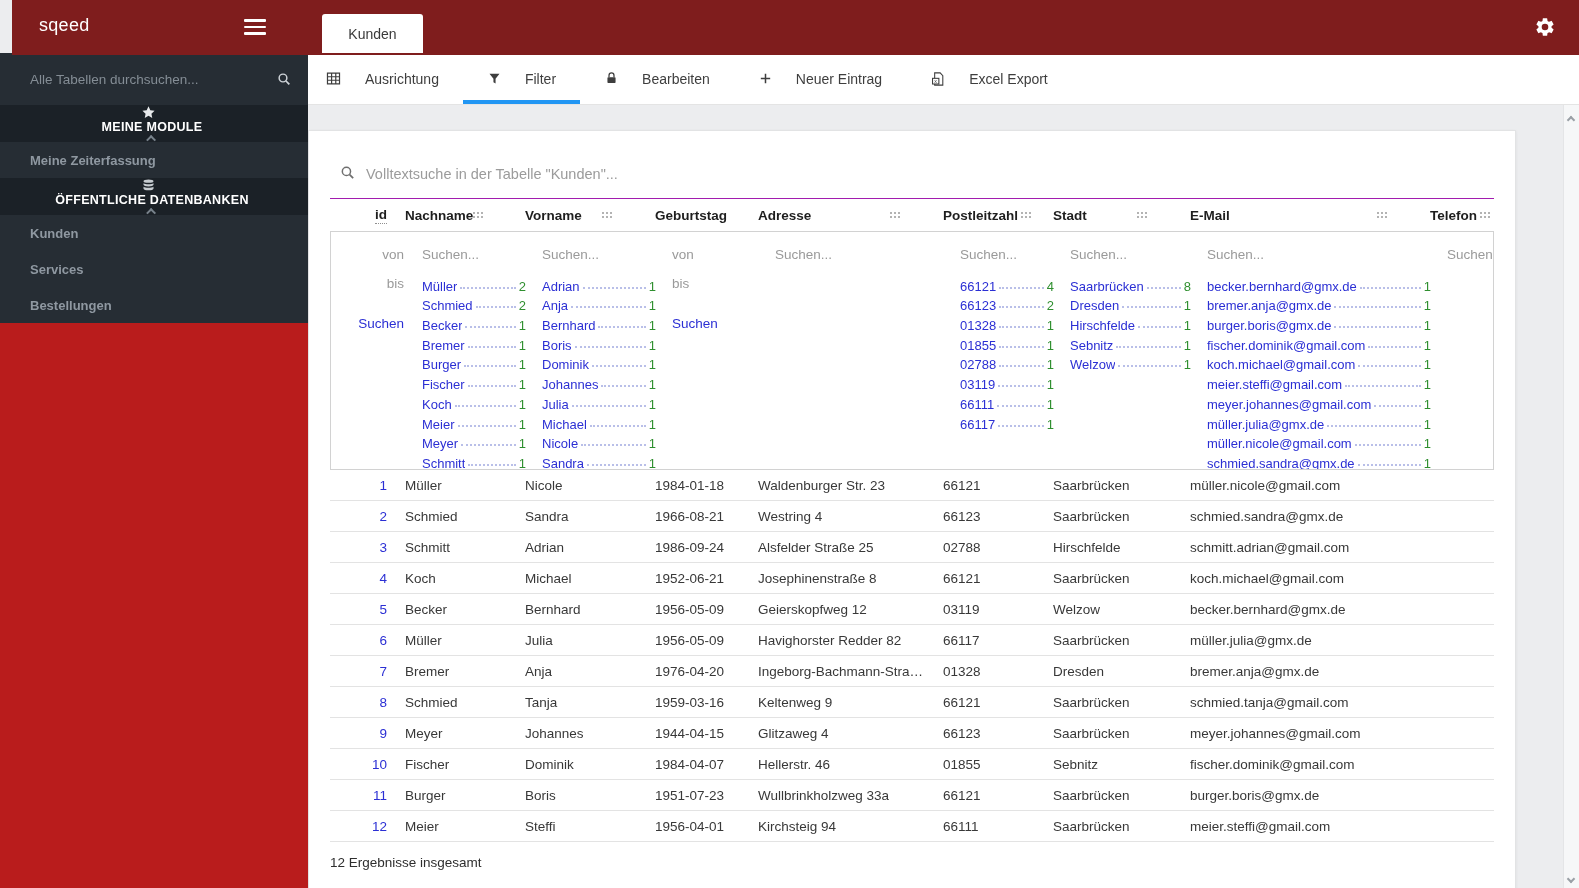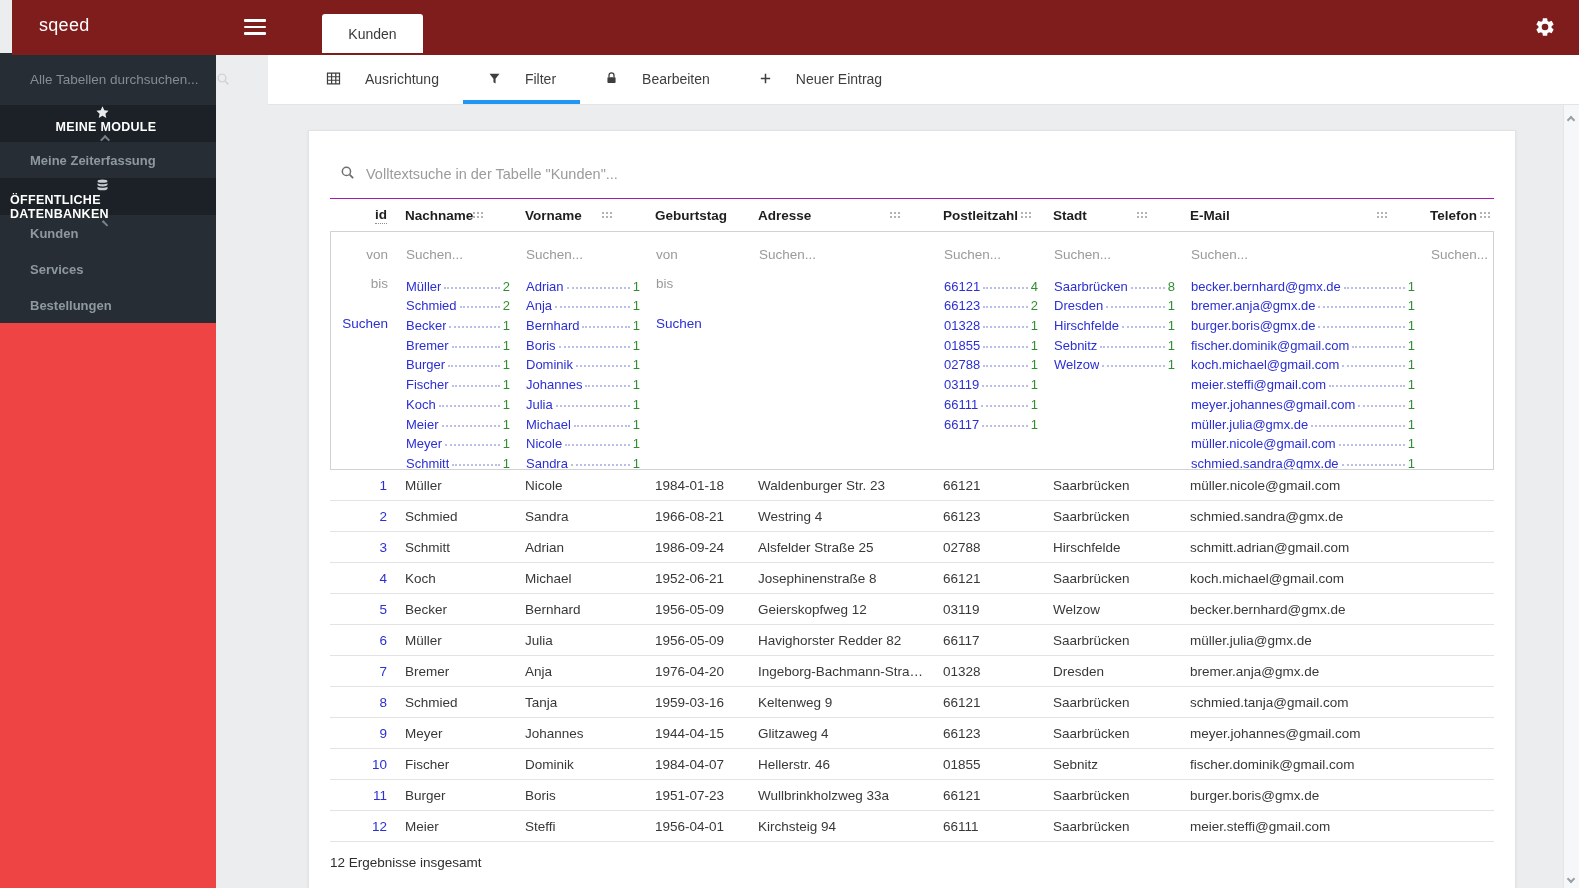--- a/index.html
+++ b/index.html
@@ -8,21 +8,21 @@
 
   
   .app-header { position:absolute; top:0; left:12px; right:0; height:55px; background:#7f1d1d; z-index:30; }
   .brand { position:absolute; left:27px; top:15px; color:#fff; font-size:18px; letter-spacing:.3px; }
   .hamburger { position:absolute; left:232px; top:19px; width:22px; height:16px; display:flex; flex-direction:column; justify-content:space-between; cursor:pointer; }
   .hamburger span { display:block; height:2.6px; background:#fff; border-radius:1px; }
   .tab { position:absolute; left:310px; top:14px; width:101px; height:39px; background:#fff; border-radius:3px 3px 0 0; display:flex; align-items:center; justify-content:center; font-size:14px; color:#3a3a3a; }
   .gear { position:absolute; right:23px; top:16px; width:22px; height:22px; cursor:pointer; }
 
   
-  .sidebar { position:absolute; top:53px; left:0; width:216px; bottom:0; background:#ef4444; z-index:20; }
+  .sidebar { position:absolute; top:53px; left:0; width:308px; bottom:0; background:#b91c1c; z-index:20; }
   .side-search { height:52px; background:#262d34; display:flex; align-items:center; padding:0 16px 0 30px; }
   .side-search input { flex:1; background:transparent; border:none; outline:none; color:#b9c1c8; font-size:13.5px; font-family:inherit; }
   .side-search input::placeholder { color:#848d95; }
   .side-search .sicon { width:16px; height:16px; margin-left:8px; }
   .side-section { height:37px; background:#1b2127; display:flex; align-items:center; padding:0 14px 0 10px; cursor:pointer;flex-direction:column; }
   .side-section .sicon { width:15px; height:15px; margin-right:7px; }
   .side-section .slabel { color:#fff; font-size:12.5px; font-weight:bold; letter-spacing:.3px; flex:1; }
   .chev { width:7px; height:7px; border-left:2px solid #78828b; border-top:2px solid #78828b; transform:rotate(45deg) translateY(2px); }
   .side-item { height:36px; background:#262d34; display:flex; align-items:center; padding-left:30px; color:#8f98a1; font-size:13px; font-weight:bold; cursor:pointer; }
 
@@ -51,21 +51,21 @@
   .th { display:flex; align-items:center; font-size:13.5px; font-weight:bold; color:#1e1e1e; padding-right:16px; cursor:pointer; overflow:hidden; white-space:nowrap; }
   .th.right { justify-content:flex-end; padding-right:18px; }
   .dotted-label { border-bottom:1px dotted #8f8f8f; padding-bottom:1px; }
   .handle { width:11px; height:7px; position:relative; flex:none; }
   .handle::before { content:""; position:absolute; left:0; top:0; width:2px; height:2px; background:#b3b3b3;
      box-shadow:4px 0 0 #b3b3b3, 8px 0 0 #b3b3b3, 4px 4px 0 #b3b3b3, 8px 4px 0 #b3b3b3, 0 4px 0 #b3b3b3; }
   .handle.end { margin-left:auto; margin-right:26px; }
   .handle.tight { margin-left:3px; }
 
   
-  .filterbox { border:1px solid #d2d2d2; height:239px; padding:9px 0 0 0; overflow:hidden; }
+  .filterbox { border:1px solid #d2d2d2; height:239px; padding:9px 0 0 16px; overflow:hidden; }
   .fin { font-size:13.5px; color:#9a9a9a; padding-right:16px; height:26px; display:flex; align-items:center; overflow:hidden; white-space:nowrap; }
   .fin.right { justify-content:flex-end; padding-right:18px; }
   .farea { padding-right:16px; margin-top:7px; overflow:hidden; }
   .farea.right { text-align:right; padding-right:18px; }
   .fline { height:19.7px; font-size:13.5px; color:#9a9a9a; display:flex; align-items:center; }
   .fline.right { justify-content:flex-end; }
   .fline .link { color:#2b2fd4; cursor:pointer; }
   .facet { display:flex; align-items:flex-end; height:19.7px; font-size:13px; cursor:pointer; overflow:hidden; }
   .facet .fname { color:#2b2fd4; white-space:nowrap; overflow:hidden; }
   .facet .leader { flex:1; min-width:8px; border-bottom:2px dotted #b9bfe8; margin:0 3px 5px 3px; }
@@ -157,20 +157,30 @@
     <span>Bearbeiten</span>
     </div>
     <div class="tool-btn">
       <span class="ticon">
         <svg viewBox="0 0 24 24" width="15" height="15" fill="#3e3e3e">
           <path d="M10.8 4.5h2.4v6.3h6.3v2.4h-6.3v6.3h-2.4v-6.3H4.5v-2.4h6.3z"></path>
         </svg>
       </span>
     <span>Neuer Eintrag</span>
     </div>
+    <div class="tool-btn">
+      <span class="ticon">
+        <svg viewBox="0 0 24 24" width="16" height="16">
+          <path d="M7 2.8h8.2L19.2 7v14.2H7z" fill="#ffffff" stroke="#3e3e3e" stroke-width="1.6"></path>
+          <rect x="3.8" y="11" width="9.5" height="8.5" fill="#ffffff" stroke="#3e3e3e" stroke-width="1.6"></rect>
+          <text x="8.5" y="17.9" font-size="8" text-anchor="middle" fill="#3e3e3e" font-family="Liberation Sans, sans-serif">x</text>
+        </svg>
+      </span>
+    <span>Excel Export</span>
+    </div>
   </div>
 
 <div class="content">
   <div class="card">
     <div class="fulltext">
       <span>
         <svg viewBox="0 0 24 24" width="17" height="17">
             <circle cx="10.5" cy="10.5" r="5.8" fill="none" stroke="#6f6f6f" stroke-width="2.1"></circle>
             <path d="M15 15l5 5" stroke="#6f6f6f" stroke-width="2.5"></path>
           </svg>

